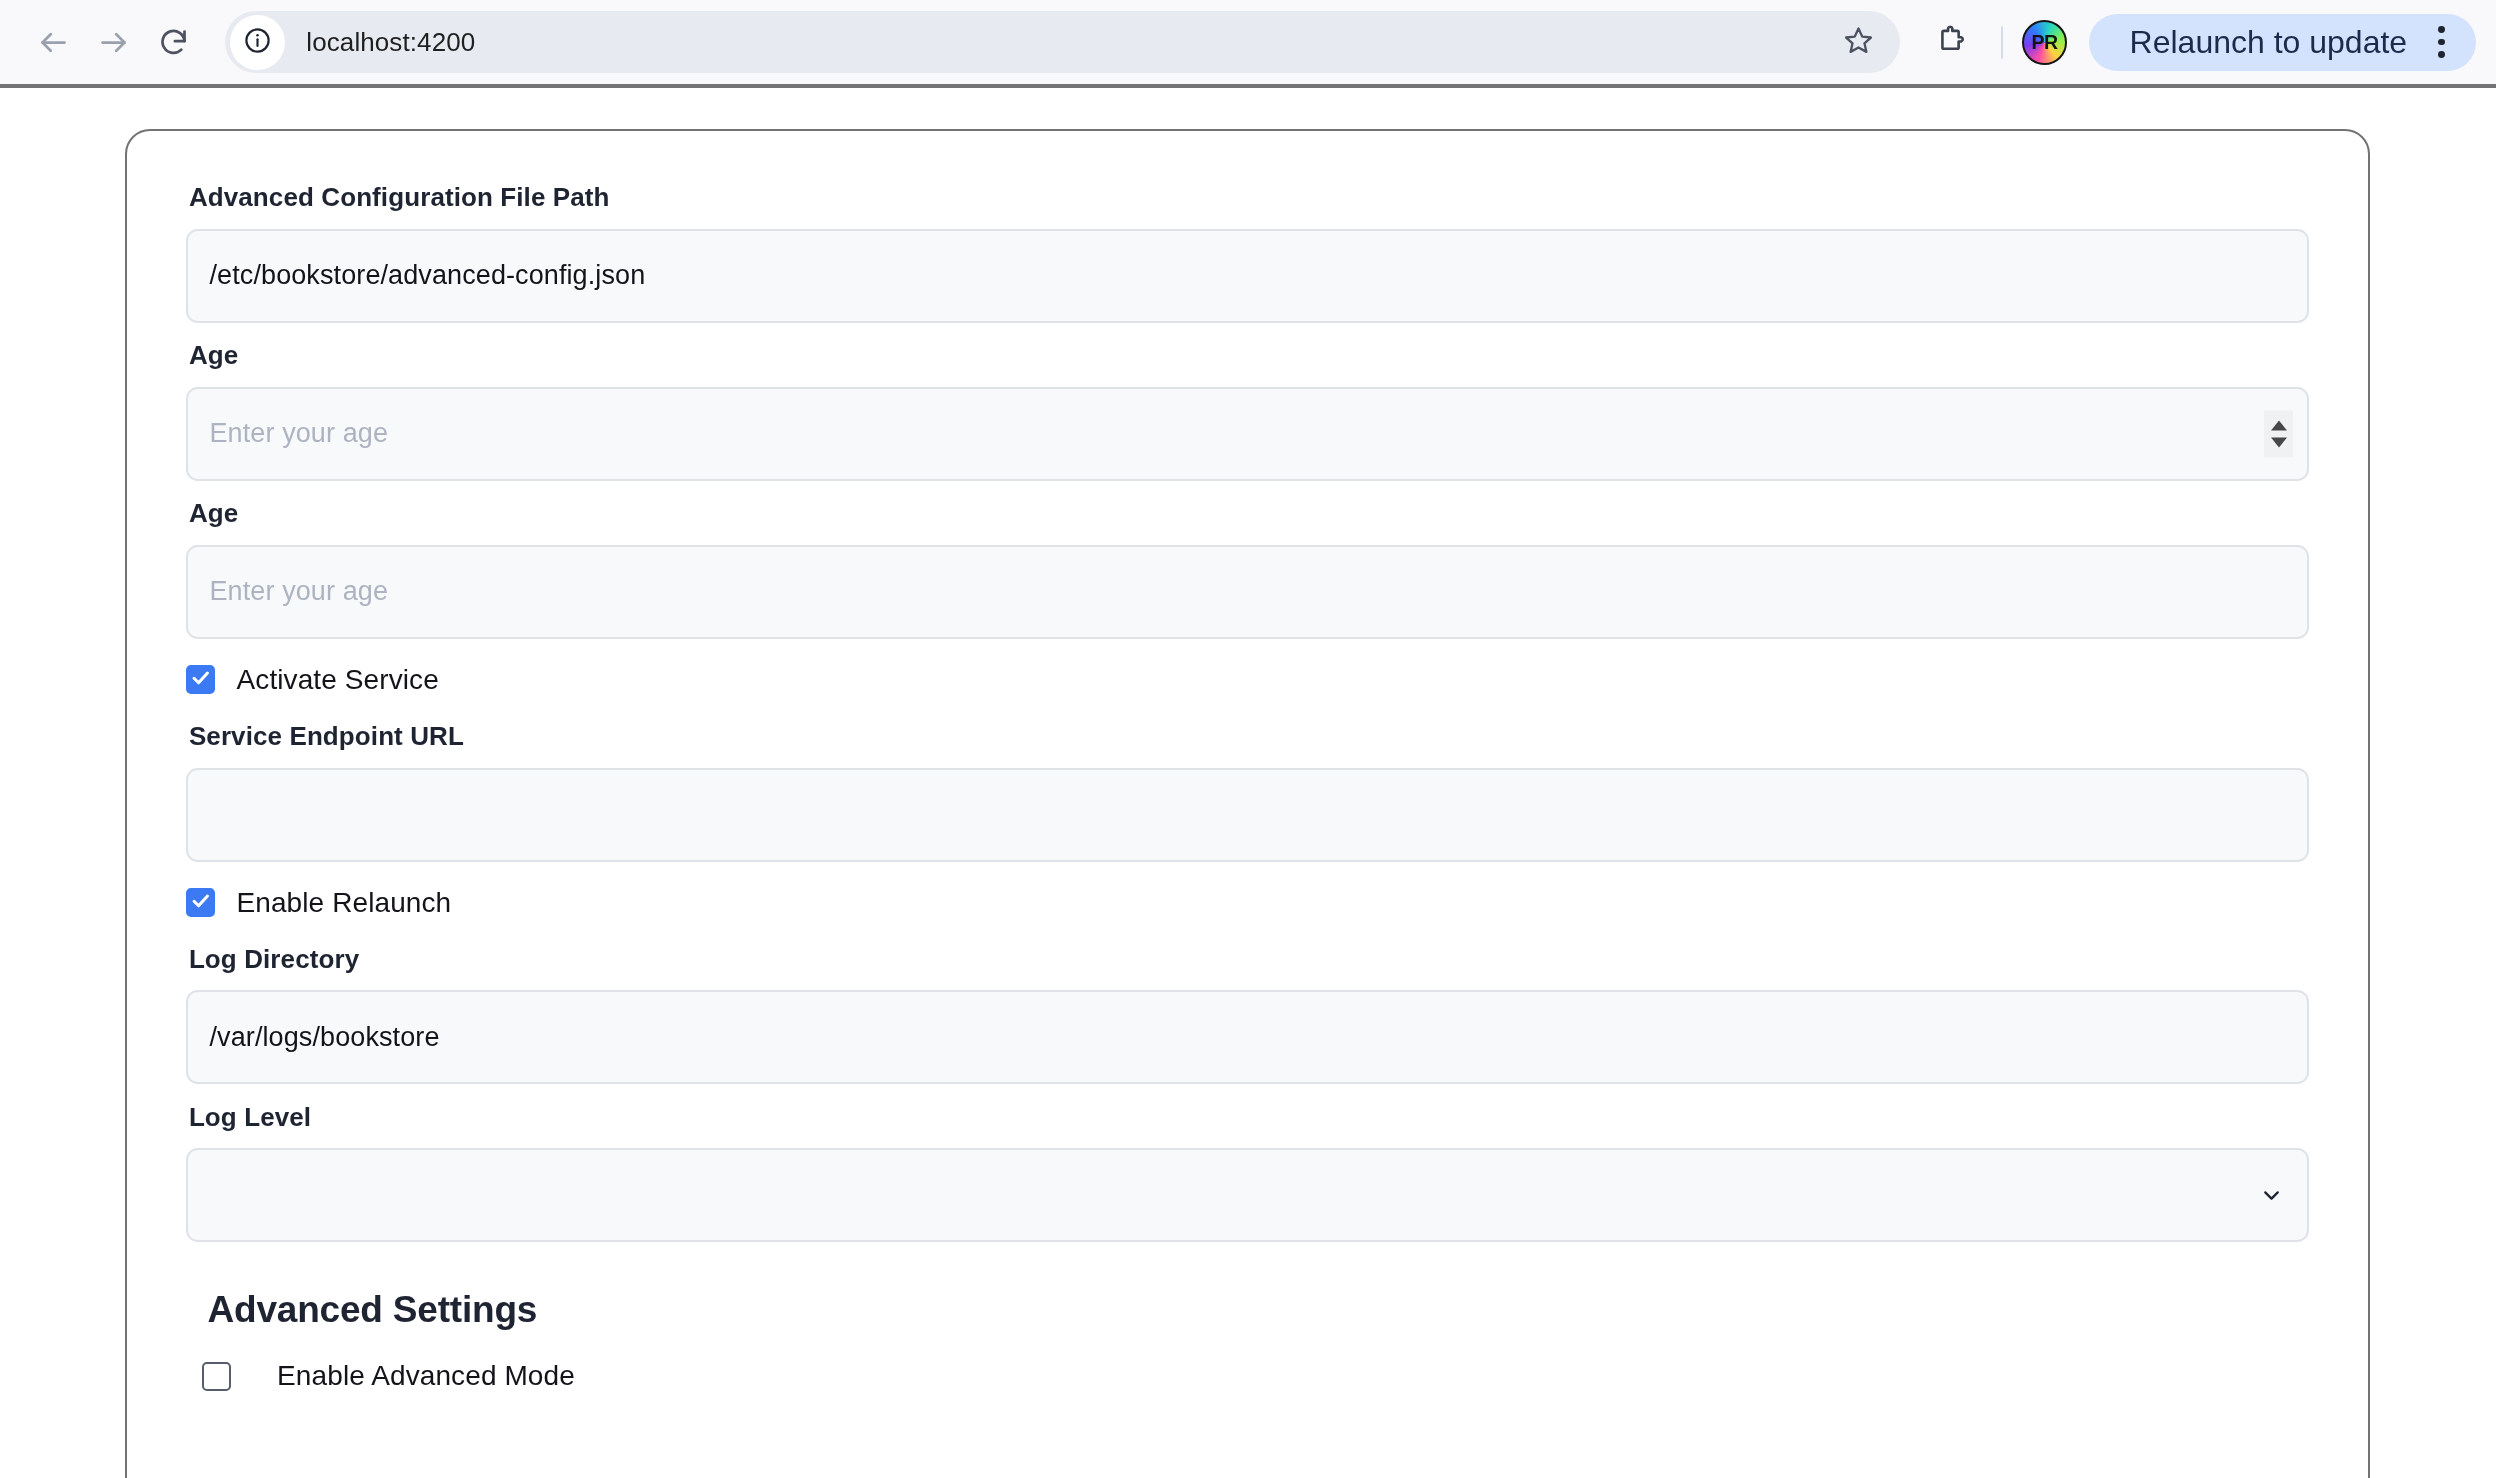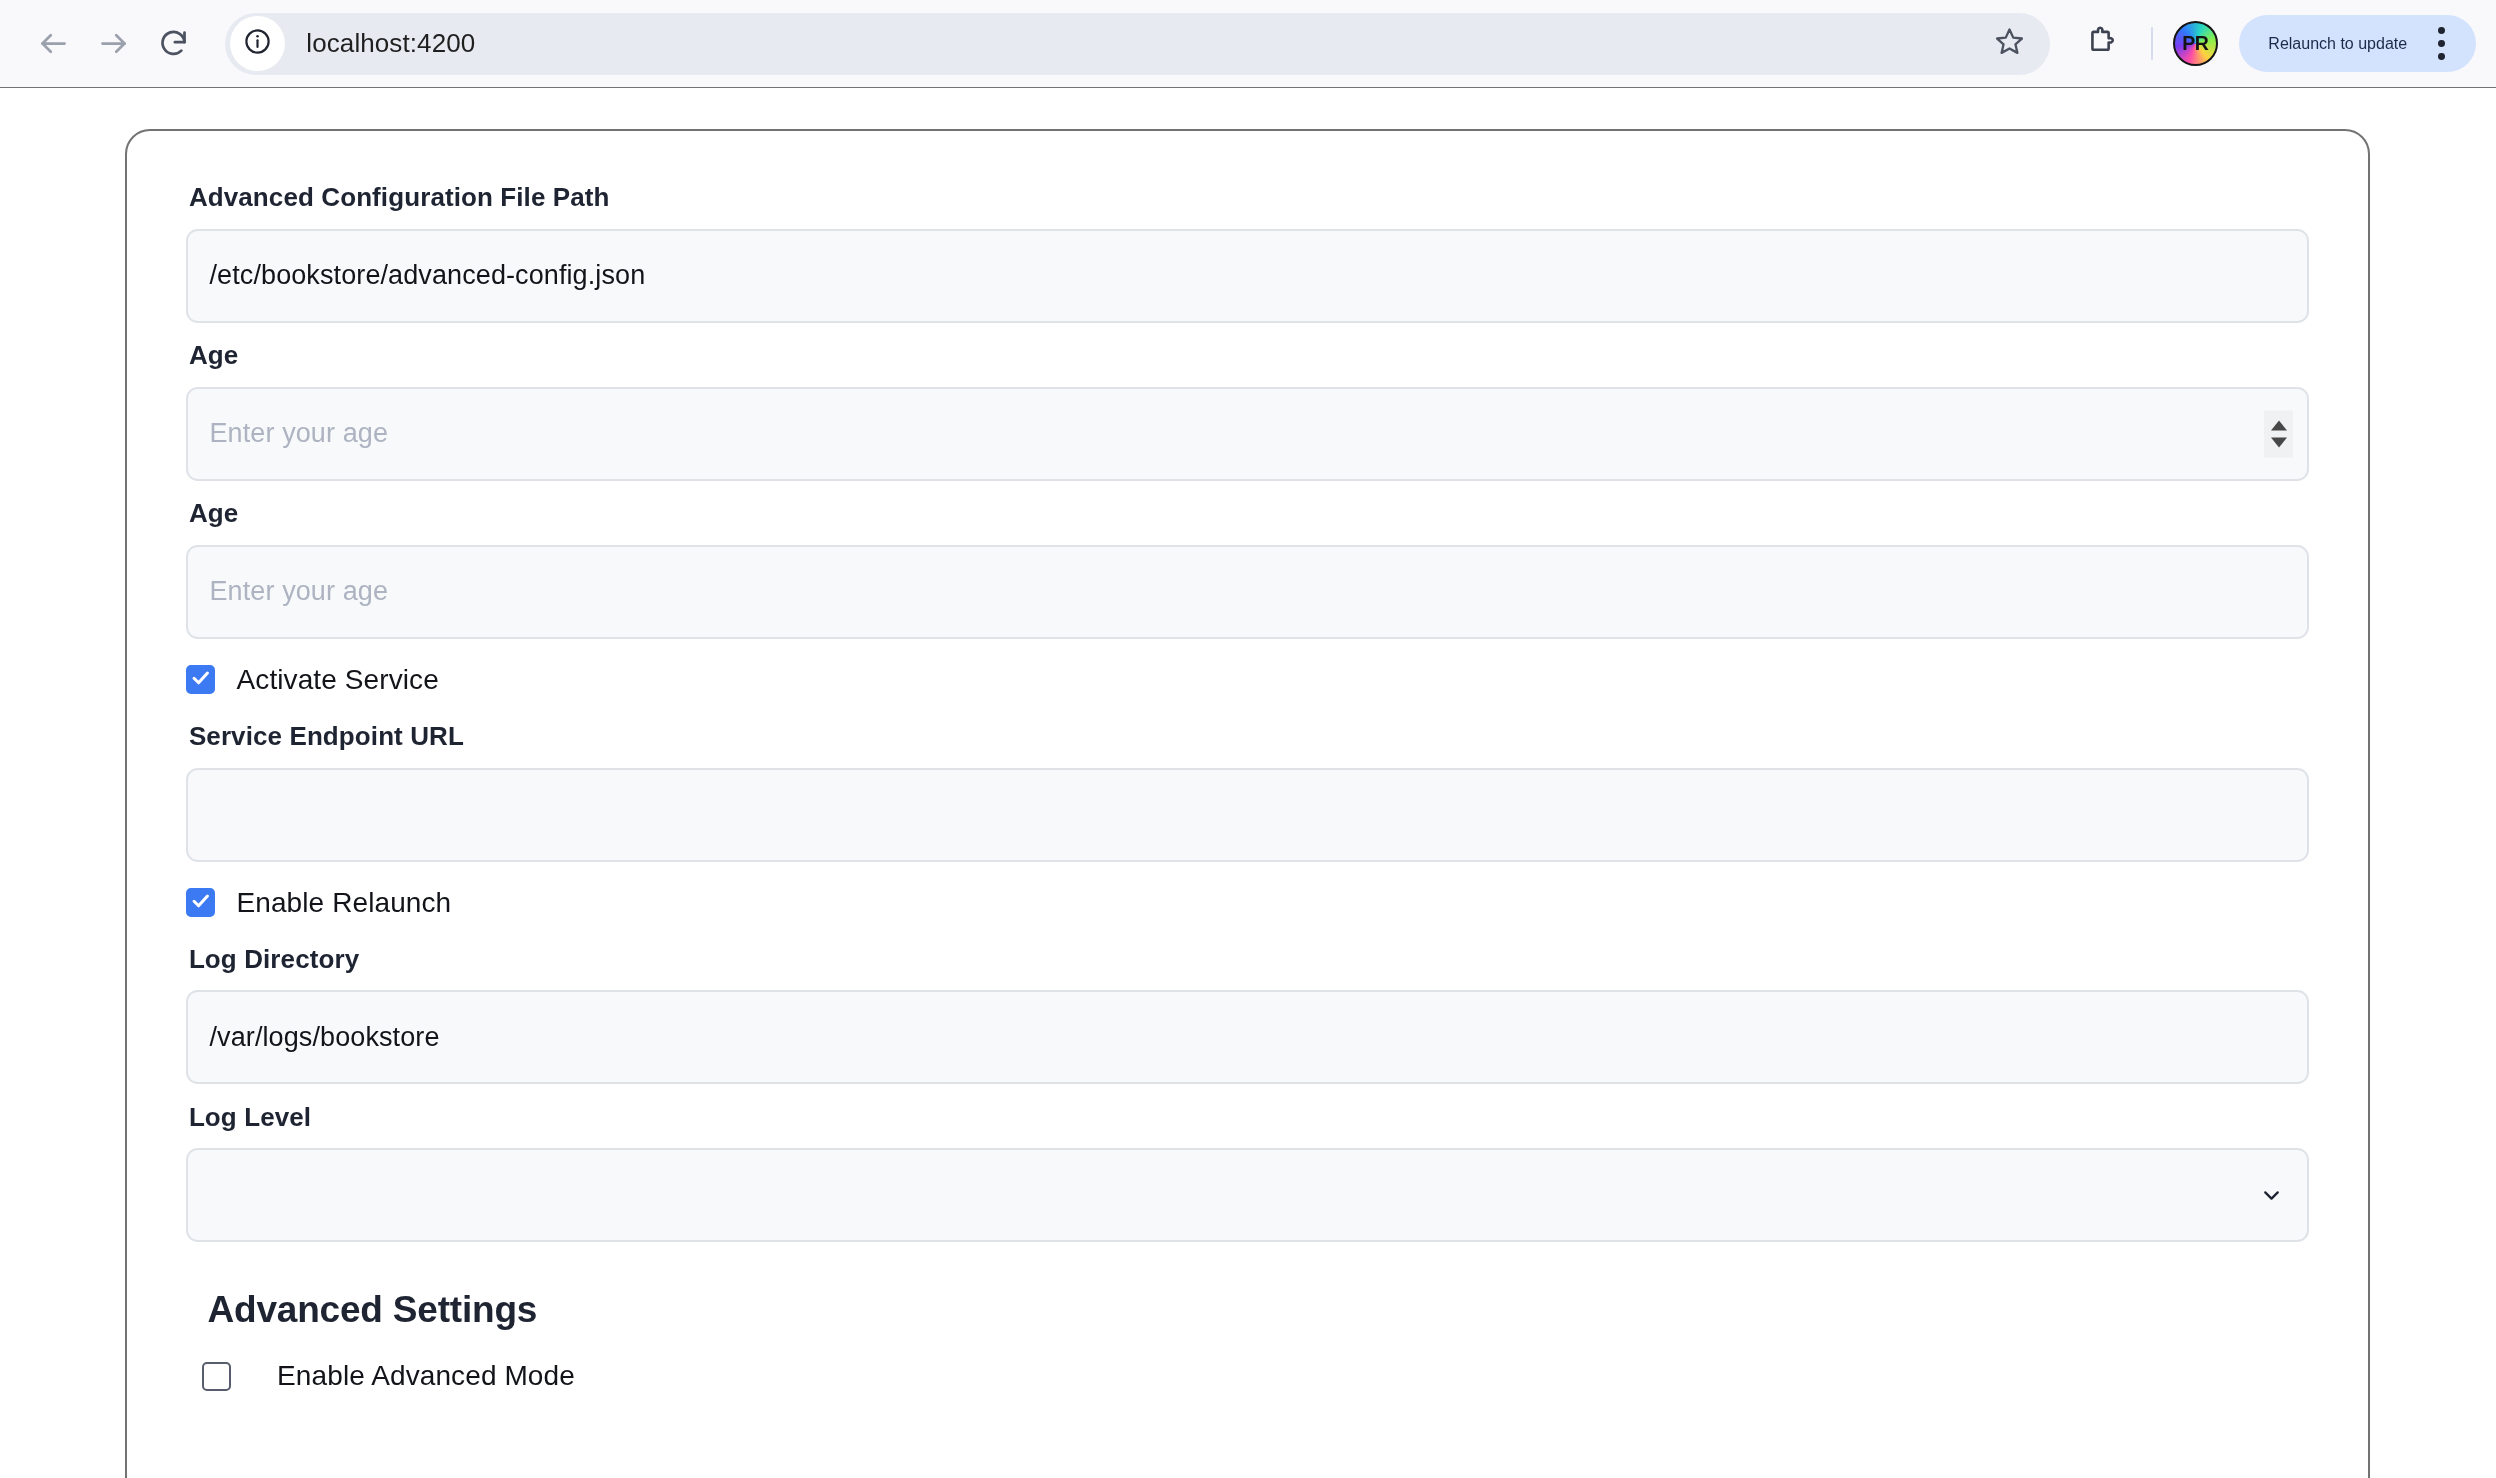--- a/index.html
+++ b/index.html
@@ -14,21 +14,21 @@
 
   
   .browser-bar {
     position: relative;
     width: 2497px;
     height: 88px;
     background: #f9f9fc;
     display: flex;
     align-items: center;
     padding: 0 21.5px 0 23.4px;
-    border-bottom: 1px solid #737373;
+    border-bottom: 4px solid #737373;
   }
   .nav-btn {
     width: 60px; height: 60px;
     display: flex; align-items: center; justify-content: center;
     border-radius: 50%;
     flex: 0 0 auto;
     cursor: pointer;
   }
   .nav-btn svg { display: block; }
 
@@ -99,23 +99,24 @@
     height: 57px;
     margin-left: 21.5px;
     background: #d3e2fd;
     border-radius: 29px;
     display: flex; align-items: center;
     padding: 0 11.7px 0 29px;
     flex: 0 0 auto;
     cursor: pointer;
   }
   .relaunch-label {
-    font-size: 16px;
+    font-size: 32px;
     color: #1b2b4b;
     white-space: nowrap;
+    margin-left: 12px;
   }
   .kebab {
     width: 45px; height: 49px;
     display: flex; flex-direction: column;
     align-items: center; justify-content: center;
     gap: 5.9px;
     margin-left: 11.7px;
     cursor: pointer;
   }
   .kebab i {

